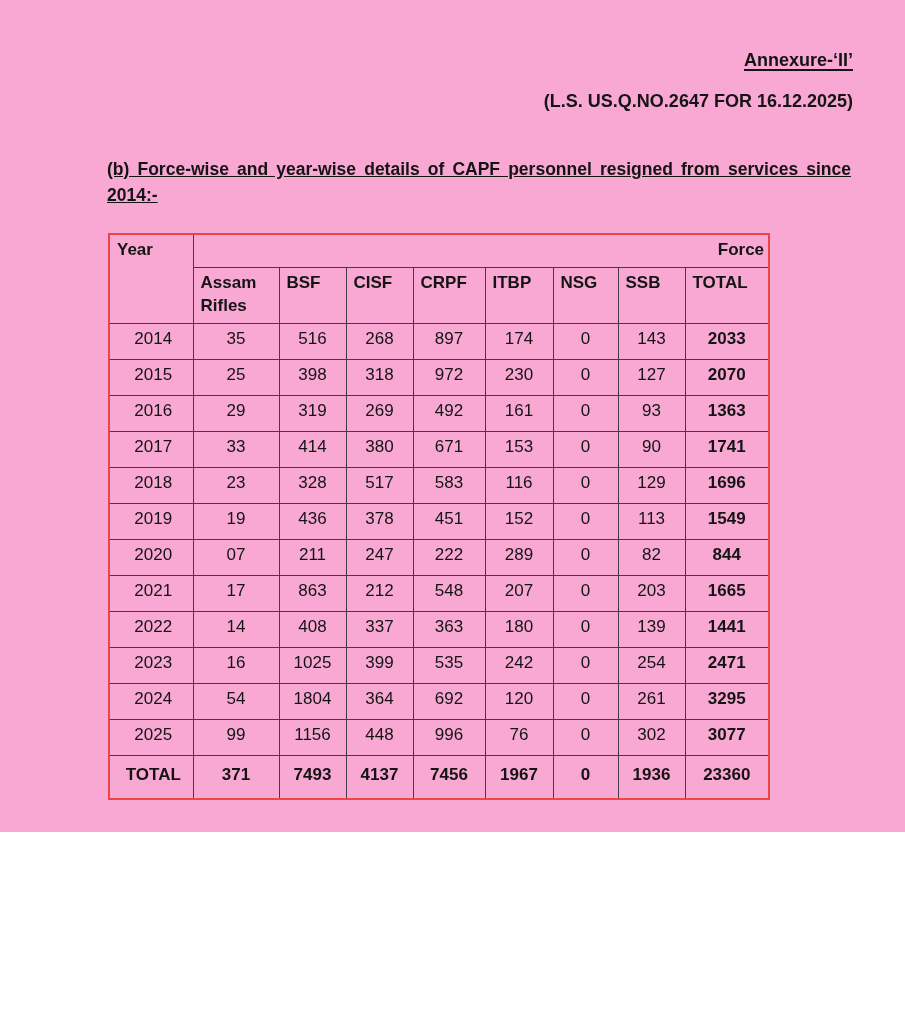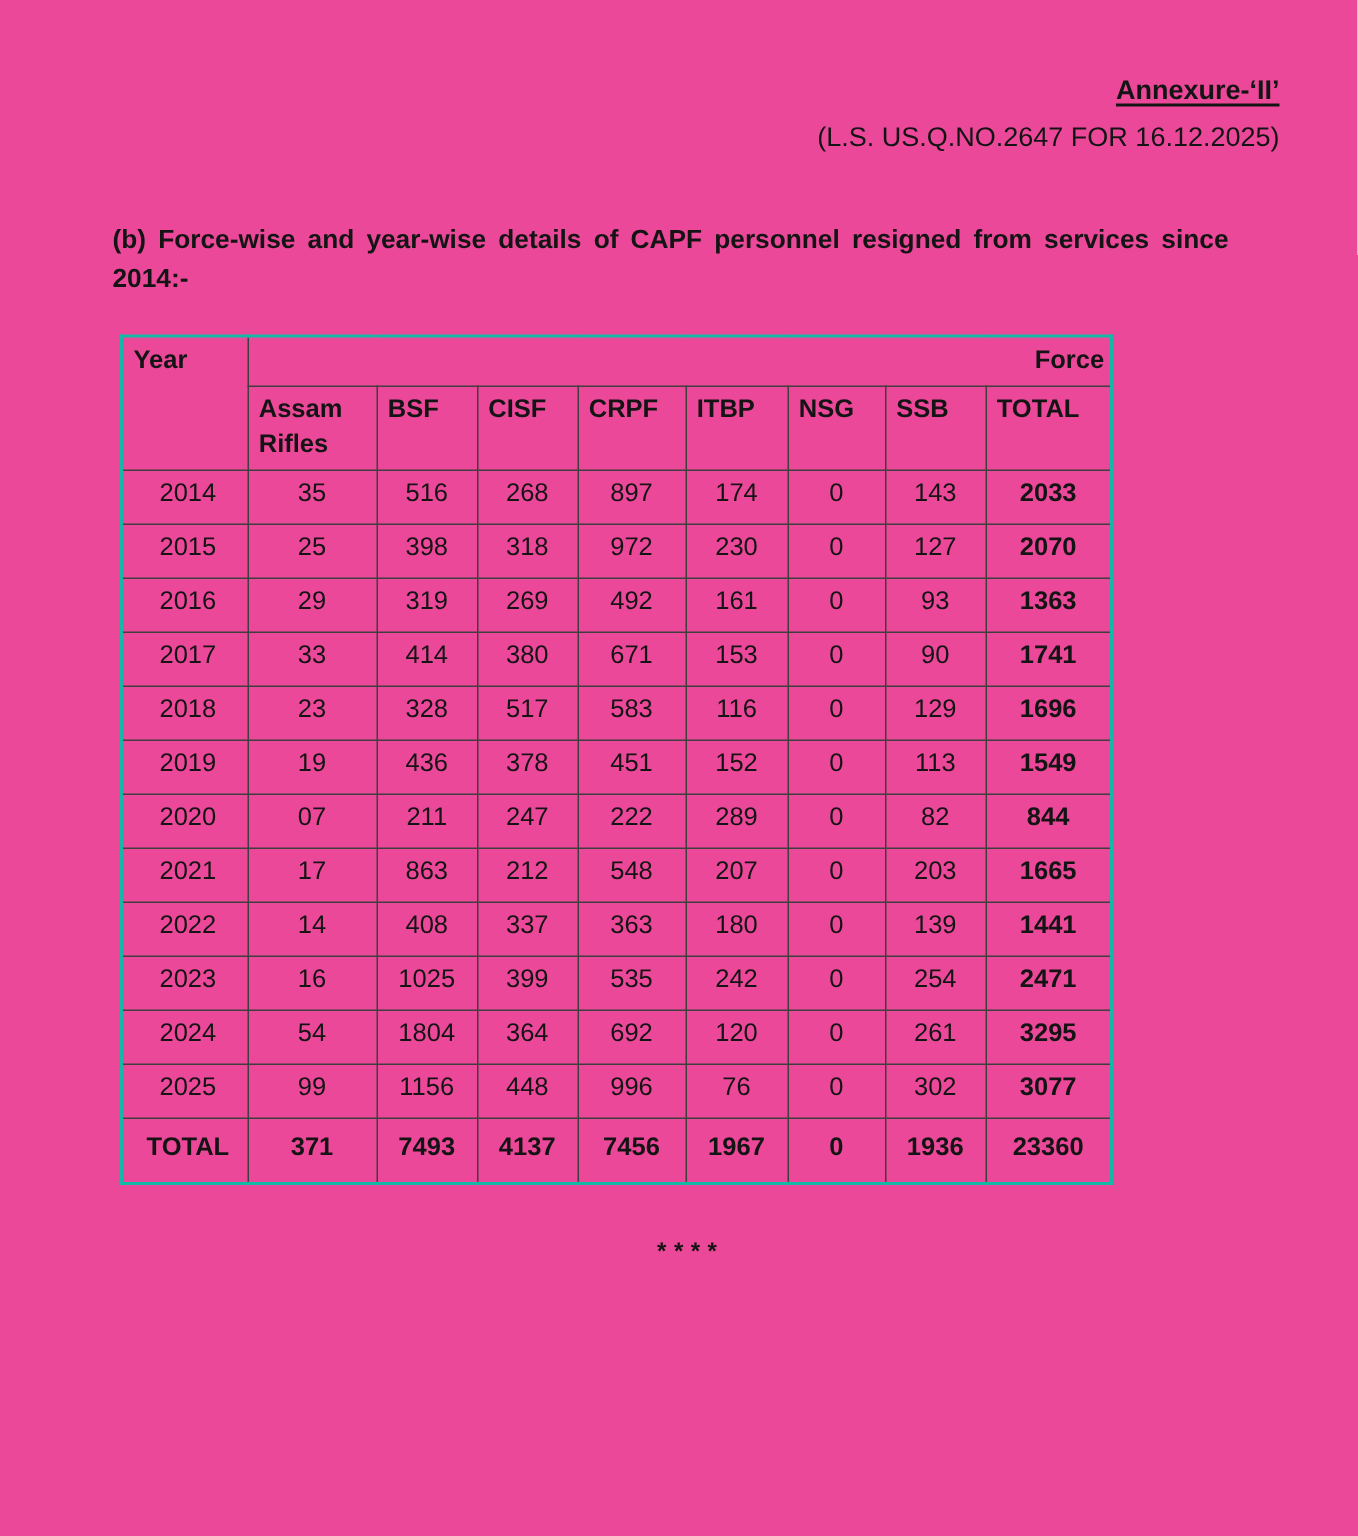--- a/index.html
+++ b/index.html
@@ -1,56 +1,57 @@
 <!DOCTYPE html>
 <html><head>
 <meta charset="utf-8">
 <style>
   * { box-sizing: border-box; }
   html, body { margin: 0; padding: 0; background: #ffffff; }
   .page {
     width: 905px;
-    height: 1024px;
-    background: #ec4899;
+    height: 832px;
+    background: #f9a8d4;
     font-family: "Liberation Sans", sans-serif;
     color: #141414;
     position: relative;
     overflow: hidden;
   }
   .header-block {
     padding: 50px 52px 0 0;
     text-align: right;
   }
   .annexure-title {
     font-size: 18px;
     font-weight: bold;
     text-decoration: underline;
     text-decoration-thickness: 2px;
     text-underline-offset: 3px;
     display: inline-block;
   }
   .reference-line {
-    margin-top: 10px;
+    margin-top: 20px;
     font-size: 18px;
-    font-weight: normal;
+    font-weight: bold;
   }
   .intro-paragraph {
-    margin: 44px 0 0 75px;
+    margin: 44px 0 0 107px;
     width: 744px;
     font-size: 17.5px;
     font-weight: bold;
     line-height: 1.5;
     text-align: justify;
+    text-decoration: underline;
   }
   table.force-table {
     border-collapse: collapse;
     table-layout: fixed;
     width: 660px;
-    margin: 24px 0 0 80px;
-    border: 2px solid #14b8a6;
+    margin: 24px 0 0 108px;
+    border: 2px solid #ef4444;
     font-size: 17px;
   }
   .force-table th,
   .force-table td {
     border: 1px solid #3f3f3f;
     overflow: hidden;
   }
   .force-table th {
     font-weight: bold;
     text-align: left;

